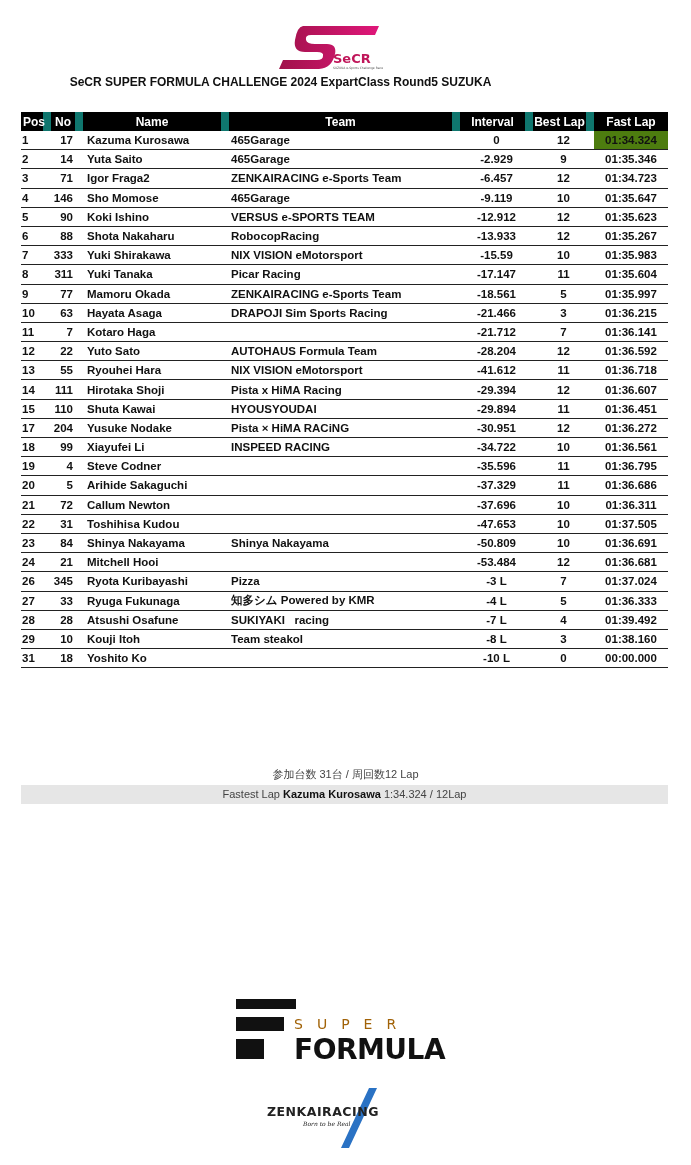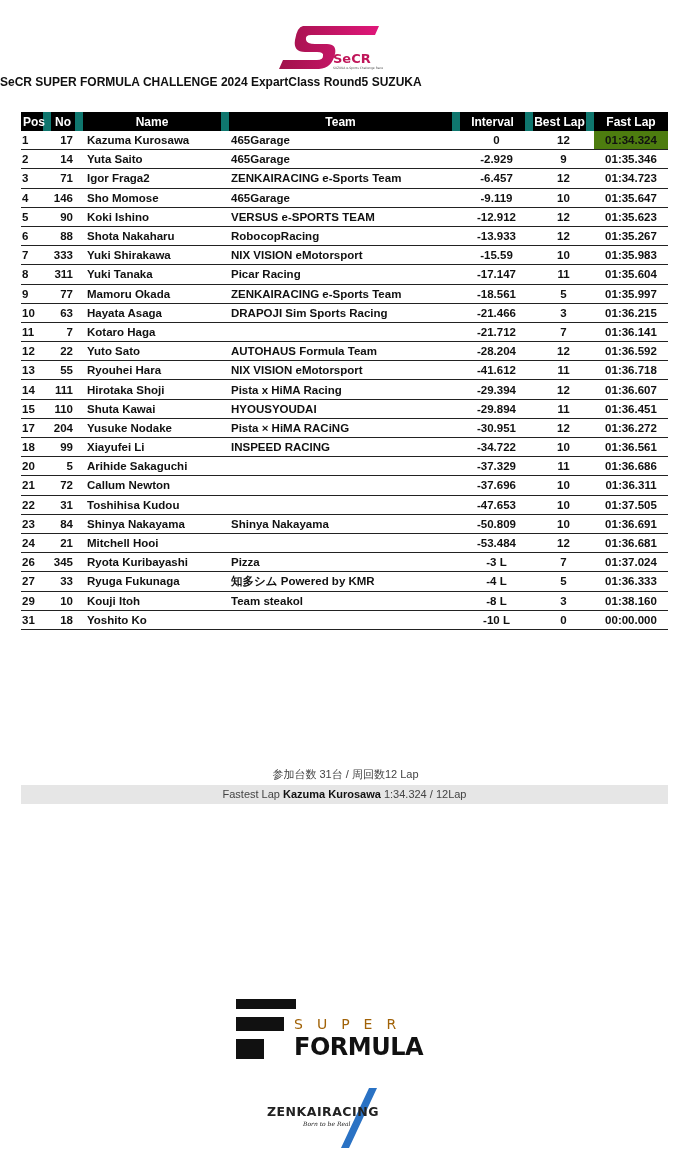--- a/index.html
+++ b/index.html
@@ -1,19 +1,19 @@
 <!DOCTYPE html>
 <html><head>
 <meta charset="utf-8">
 <style>
   html, body { margin: 0; padding: 0; background: #ffffff; }
   body { width: 691px; height: 1165px; position: relative; overflow: hidden;
          font-family: "Liberation Sans", "DejaVu Sans", sans-serif; color: #111; }
   .logo-secr { position: absolute; left: 275px; top: 22px; width: 110px; height: 52px; }
-  .title { position: absolute; left: 0; width: 561px; top: 75px; text-align: left;
+  .title { position: absolute; left: 0; width: 561px; top: 75px; text-align: center;
            font-weight: bold; font-size: 12px; color: #111; }
   table.results { position: absolute; left: 21px; top: 112px; border-collapse: separate;
                   border-spacing: 0; width: 647px; table-layout: fixed; }
   table.results th { background: #000; color: #fff; font-size: 12px; font-weight: bold;
                      height: 19px; padding: 0; border-right: 8px solid #0f766e; text-align: center; }
   table.results th:last-child { border-right: none; }
   table.results th.pos { text-align: left; padding-left: 2px; }
   table.results td { font-size: 11.5px; font-weight: bold; height: 18.2px; padding: 0;
                      border-bottom: 1px solid #222; white-space: nowrap; overflow: hidden; }
   td.c-pos { text-align: left; padding-left: 1px !important; }
@@ -26,21 +26,21 @@
   td.hl { background: #4d7c0f; }
   .summary { position: absolute; left: 0; width: 691px; top: 767px; text-align: center;
              font-size: 11px; color: #444; }
   .fastest { position: absolute; left: 21px; width: 647px; top: 785px; height: 19px;
              background: #e6e6e6; text-align: center; font-size: 11px; color: #444; line-height: 19px; }
   .fastest b { color: #111; }
   .sf-logo { position: absolute; left: 236px; top: 999px; width: 210px; height: 62px; }
   .sf-bar { position: absolute; background: #111; }
   .sf-super { position: absolute; left: 58px; top: 17px; font-size: 14px; letter-spacing: 14px;
               color: #a16207; font-family: "DejaVu Sans", sans-serif; font-weight: normal; }
-  .sf-formula { position: absolute; left: 58px; top: 34px; font-size: 24px; font-weight: bold;
+  .sf-formula { position: absolute; left: 58px; top: 34px; font-size: 28px; font-weight: bold;
                 color: #111; font-family: "DejaVu Sans", sans-serif; letter-spacing: -0.5px; }
   .zen-logo { position: absolute; left: 265px; top: 1088px; width: 150px; height: 62px; }
 </style>
 </head>
 <body>
 
 <div class="logo-secr">
   <svg width="110" height="52" viewBox="0 0 110 52">
     <defs>
       <linearGradient id="g1" x1="0" y1="0" x2="1" y2="0">
@@ -225,20 +225,29 @@
       <tr>
         <td class="c-pos">18</td>
         <td class="c-no">99</td>
         <td class="c-name">Xiayufei Li</td>
         <td class="c-team">INSPEED RACING</td>
         <td class="c-int">-34.722</td>
         <td class="c-best">10</td>
         <td class="c-fast">01:36.561</td>
       </tr>
       <tr>
+        <td class="c-pos">19</td>
+        <td class="c-no">4</td>
+        <td class="c-name">Steve Codner</td>
+        <td class="c-team"></td>
+        <td class="c-int">-35.596</td>
+        <td class="c-best">11</td>
+        <td class="c-fast">01:36.795</td>
+      </tr>
+      <tr>
         <td class="c-pos">20</td>
         <td class="c-no">5</td>
         <td class="c-name">Arihide Sakaguchi</td>
         <td class="c-team"></td>
         <td class="c-int">-37.329</td>
         <td class="c-best">11</td>
         <td class="c-fast">01:36.686</td>
       </tr>
       <tr>
         <td class="c-pos">21</td>
@@ -288,20 +297,29 @@
       <tr>
         <td class="c-pos">27</td>
         <td class="c-no">33</td>
         <td class="c-name">Ryuga Fukunaga</td>
         <td class="c-team">知多シム Powered by KMR</td>
         <td class="c-int">-4 L</td>
         <td class="c-best">5</td>
         <td class="c-fast">01:36.333</td>
       </tr>
       <tr>
+        <td class="c-pos">28</td>
+        <td class="c-no">28</td>
+        <td class="c-name">Atsushi Osafune</td>
+        <td class="c-team">SUKIYAKI&nbsp;&nbsp;&nbsp;racing</td>
+        <td class="c-int">-7 L</td>
+        <td class="c-best">4</td>
+        <td class="c-fast">01:39.492</td>
+      </tr>
+      <tr>
         <td class="c-pos">29</td>
         <td class="c-no">10</td>
         <td class="c-name">Kouji Itoh</td>
         <td class="c-team">Team steakol</td>
         <td class="c-int">-8 L</td>
         <td class="c-best">3</td>
         <td class="c-fast">01:38.160</td>
       </tr>
       <tr>
         <td class="c-pos">31</td>

